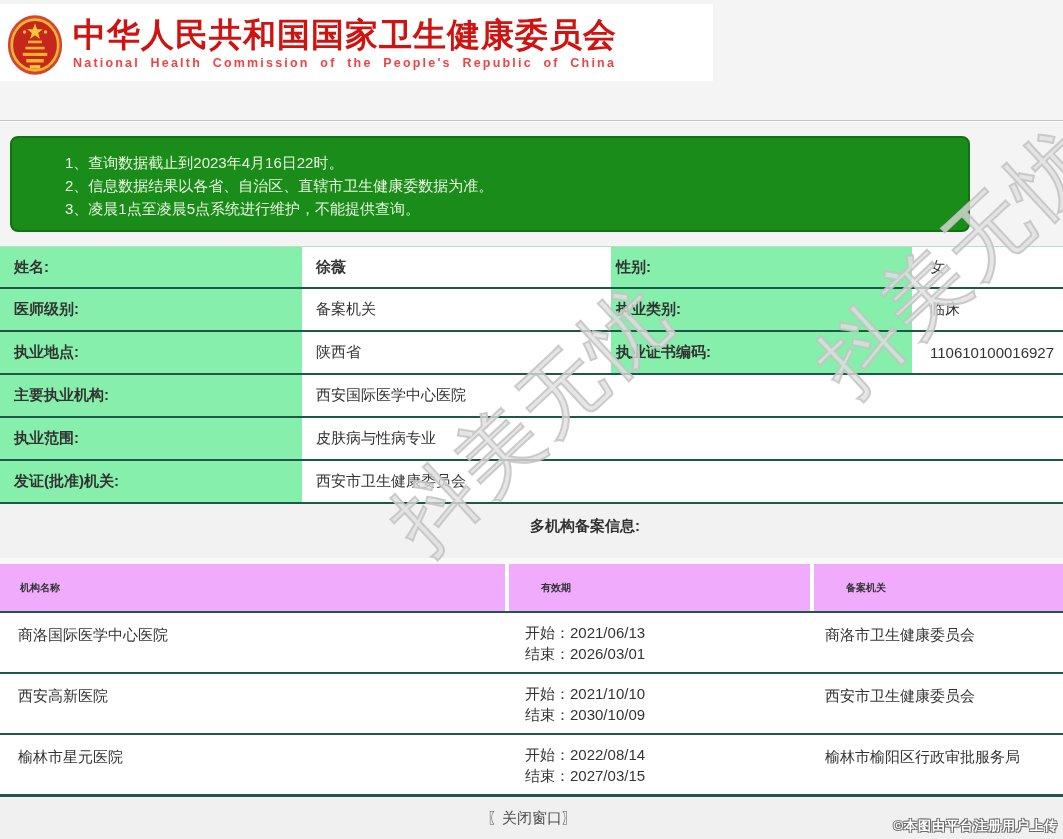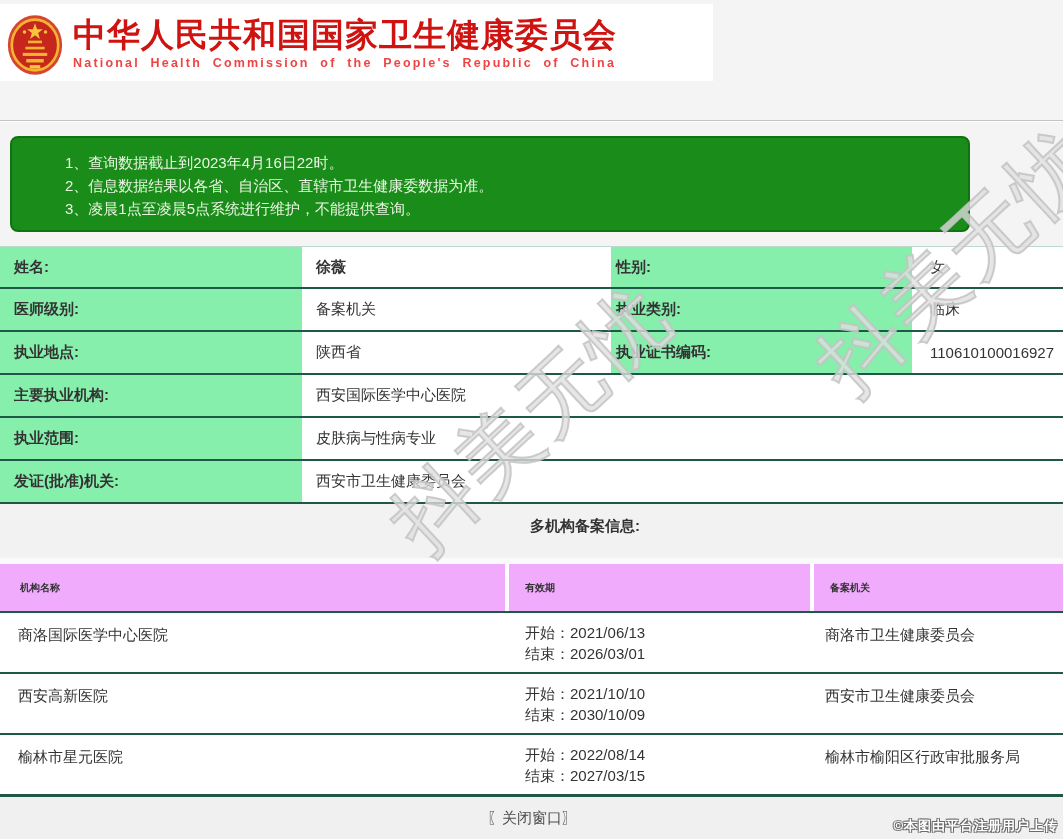--- a/index.html
+++ b/index.html
@@ -75,21 +75,21 @@
     grid-template-columns:505px 301px 360px;
     column-gap:4px;
     background:#fff;
   }
   .t2-head { height:49px; border-bottom:2px solid #1f5748; }
   .t2-head > div {
     background:#f0abfc; display:flex; align-items:center;
     font-weight:bold; font-size:10px;
   }
   .t2-head .h1 { padding-left:20px; }
-  .t2-head .h2, .t2-head .h3 { padding-left:16px; }
+  .t2-head .h2, .t2-head .h3 { padding-left:32px; }
   .t2-data { height:61px; border-bottom:2px solid #1f5748; font-size:15px; }
   .t2-data.last { height:62px; border-bottom:3px solid #1f5748; }
   .t2-data .org  { padding:13px 0 0 18px; }
   .t2-data .term { padding:9px 0 0 16px; line-height:21px; }
   .t2-data .agency { padding:13px 0 0 11px; }
   
   .footer {
     position:relative; height:42px; background:#f0f0f0;
     width:1170px;
   }

